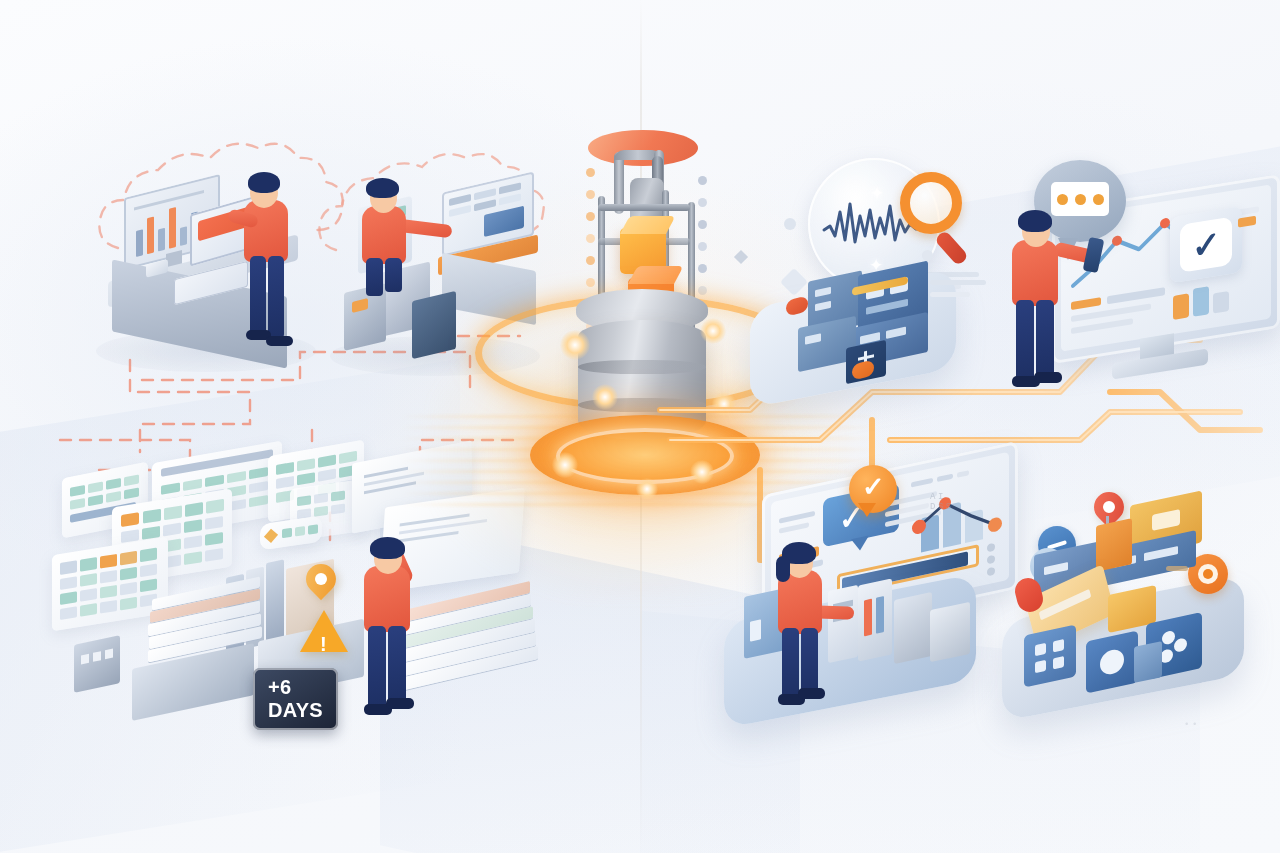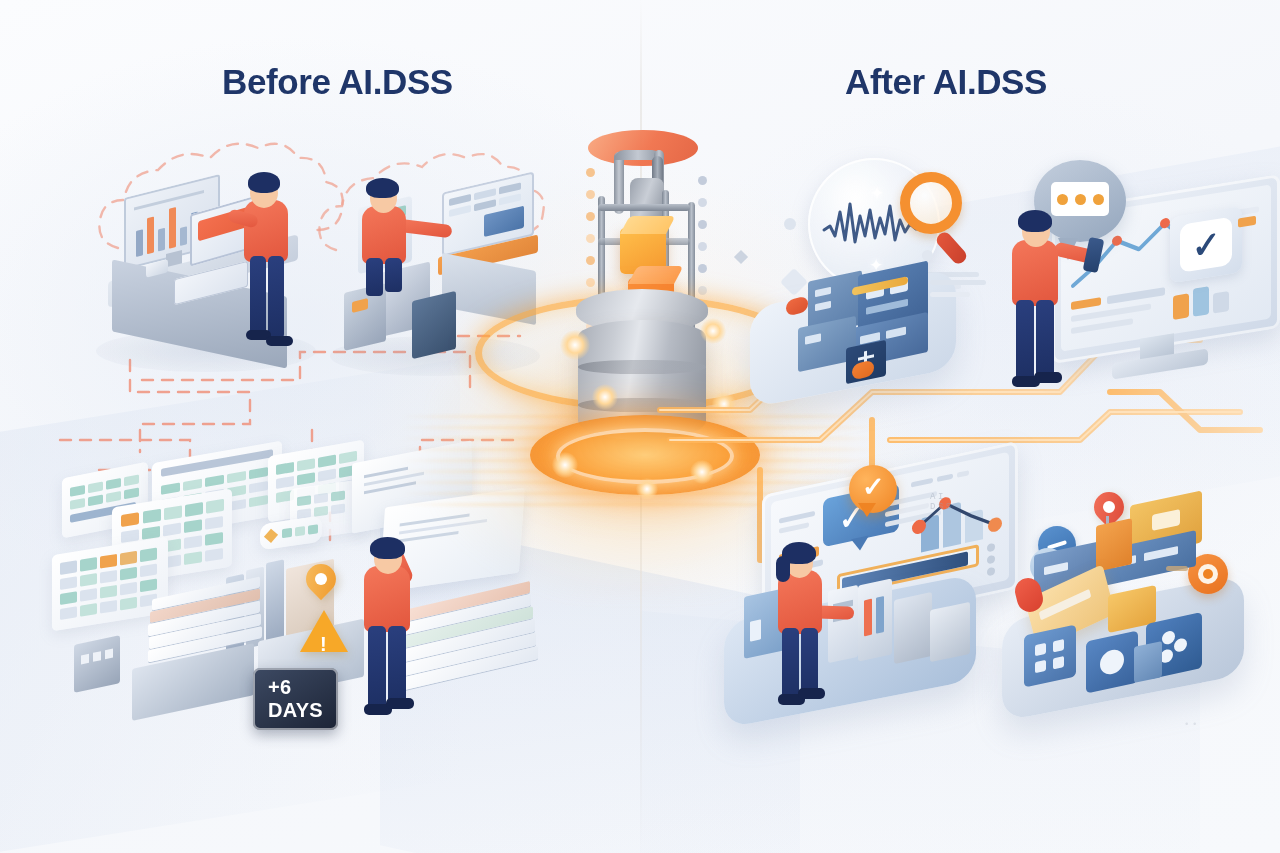--- a/index.html
+++ b/index.html
@@ -319,22 +319,20 @@
 <body>
 
 <div class="canvas">
 
   <div class="bg-wedge w1"></div>
   <div class="bg-wedge w2"></div>
   <div class="bg-wedge w3"></div>
   <div class="bg-wedge w4"></div>
   <div class="divider"></div>
 
-  <div class="title title-left">Before AI.DSS</div>
-  <div class="title title-right">After AI.DSS</div>
 
   <svg class="dashline" style="left:0;top:0;width:640px;height:853px;">
     <g fill="none" stroke="#ef8f78" stroke-width="2.4" stroke-dasharray="11 9" stroke-linecap="round" opacity="0.82">
 
       <path d="M118 248 q-22 -6 -18 -28 q3 -20 24 -20 q4 -28 34 -30 q22 -24 52 -12 q20 -22 48 -10 q26 -12 40 10 q26 -2 28 24 q20 4 16 26 q-2 22 -26 22" opacity="0.75"></path>
 
       <path d="M336 250 q-20 -6 -16 -26 q3 -18 22 -18 q4 -26 32 -28 q20 -22 48 -11 q19 -20 44 -9 q24 -11 37 9 q24 -2 26 22 q18 4 14 24 q-2 20 -24 20" opacity="0.7"></path>
 
       <path d="M130 360 L130 392 L250 392 L250 424 L140 424 L140 452"></path>
       <path d="M142 380 L300 380 L300 352 L470 352 L470 392"></path>

